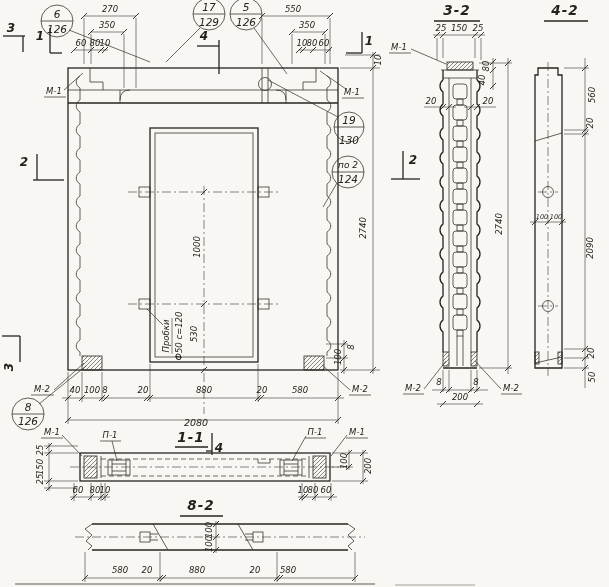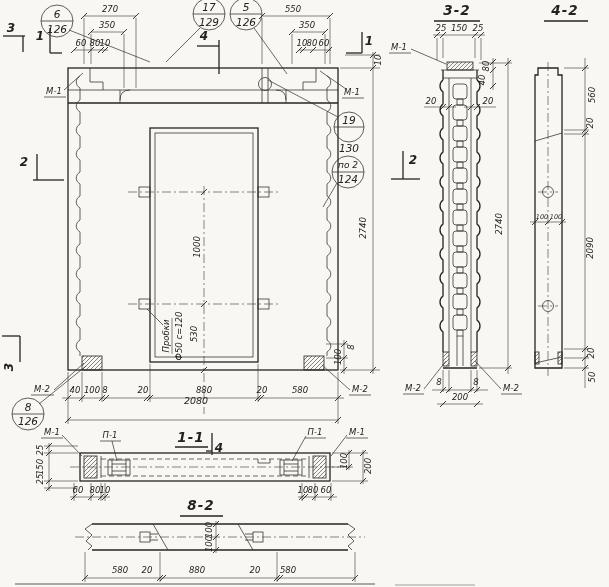--- a/index.html
+++ b/index.html
@@ -410,21 +410,21 @@
 </g>
 </svg>
 
 <span class="t co" style="left:57px;top:14px">6</span>
 <span class="t co" style="left:57px;top:29px">126</span>
 <span class="t co" style="left:209px;top:7px">17</span>
 <span class="t co" style="left:209px;top:22px">129</span>
 <span class="t co" style="left:246px;top:7px">5</span>
 <span class="t co" style="left:246px;top:22px">126</span>
 <span class="t co" style="left:349px;top:120px">19</span>
-<span class="t co" style="left:349px;top:148px">130</span>
+<span class="t co" style="left:349px;top:140px">130</span>
 <span class="t" style="left:348px;top:165px;font-size:9px">по 2</span>
 <span class="t co" style="left:348px;top:179px">124</span>
 <span class="t co" style="left:28px;top:407px">8</span>
 <span class="t co" style="left:28px;top:421px">126</span>
 
 <span class="t mk" style="left:11px;top:28px">3</span>
 <span class="t mk" style="left:40px;top:36px">1</span>
 <span class="t mk" style="left:204px;top:36px">4</span>
 <span class="t mk" style="left:369px;top:41px">1</span>
 <span class="t mk" style="left:24px;top:162px">2</span>
@@ -463,21 +463,21 @@
 <span class="r" style="left:351px;top:347px">8</span>
 <span class="r" style="left:197px;top:247px">1000</span>
 <span class="r" style="left:194px;top:334px">530</span>
 <span class="t" style="left:75px;top:390px">40</span>
 <span class="t" style="left:92px;top:390px">100</span>
 <span class="t" style="left:105px;top:390px">8</span>
 <span class="t" style="left:143px;top:390px">20</span>
 <span class="t" style="left:204px;top:390px">880</span>
 <span class="t" style="left:262px;top:390px">20</span>
 <span class="t" style="left:300px;top:390px">580</span>
-<span class="t" style="left:196px;top:401px;font-size:9.5px">2080</span>
+<span class="t" style="left:196px;top:423px;font-size:9.5px">2080</span>
 
 <span class="t ttl" style="left:191px;top:438px">1-1</span>
 <span class="r" style="left:40px;top:450px">25</span>
 <span class="r" style="left:40px;top:467px">150</span>
 <span class="r" style="left:40px;top:479px">25</span>
 <span class="t" style="left:78px;top:490px">60</span>
 <span class="t" style="left:95px;top:490px">80</span>
 <span class="t" style="left:105px;top:490px">10</span>
 <span class="t" style="left:303px;top:490px">10</span>
 <span class="t" style="left:313px;top:490px">80</span>

